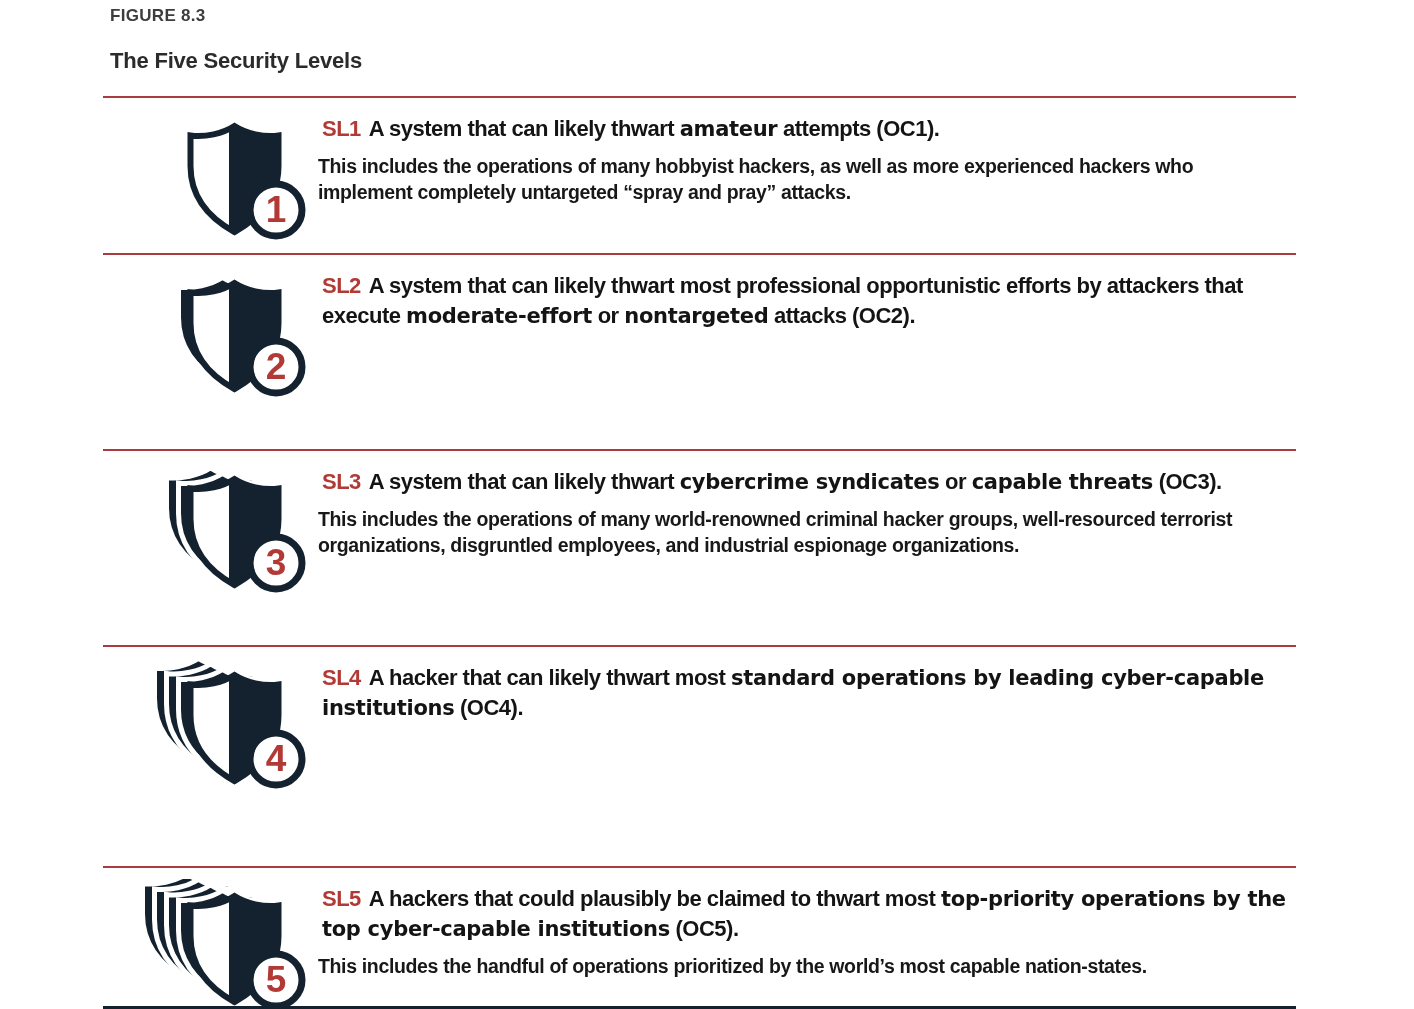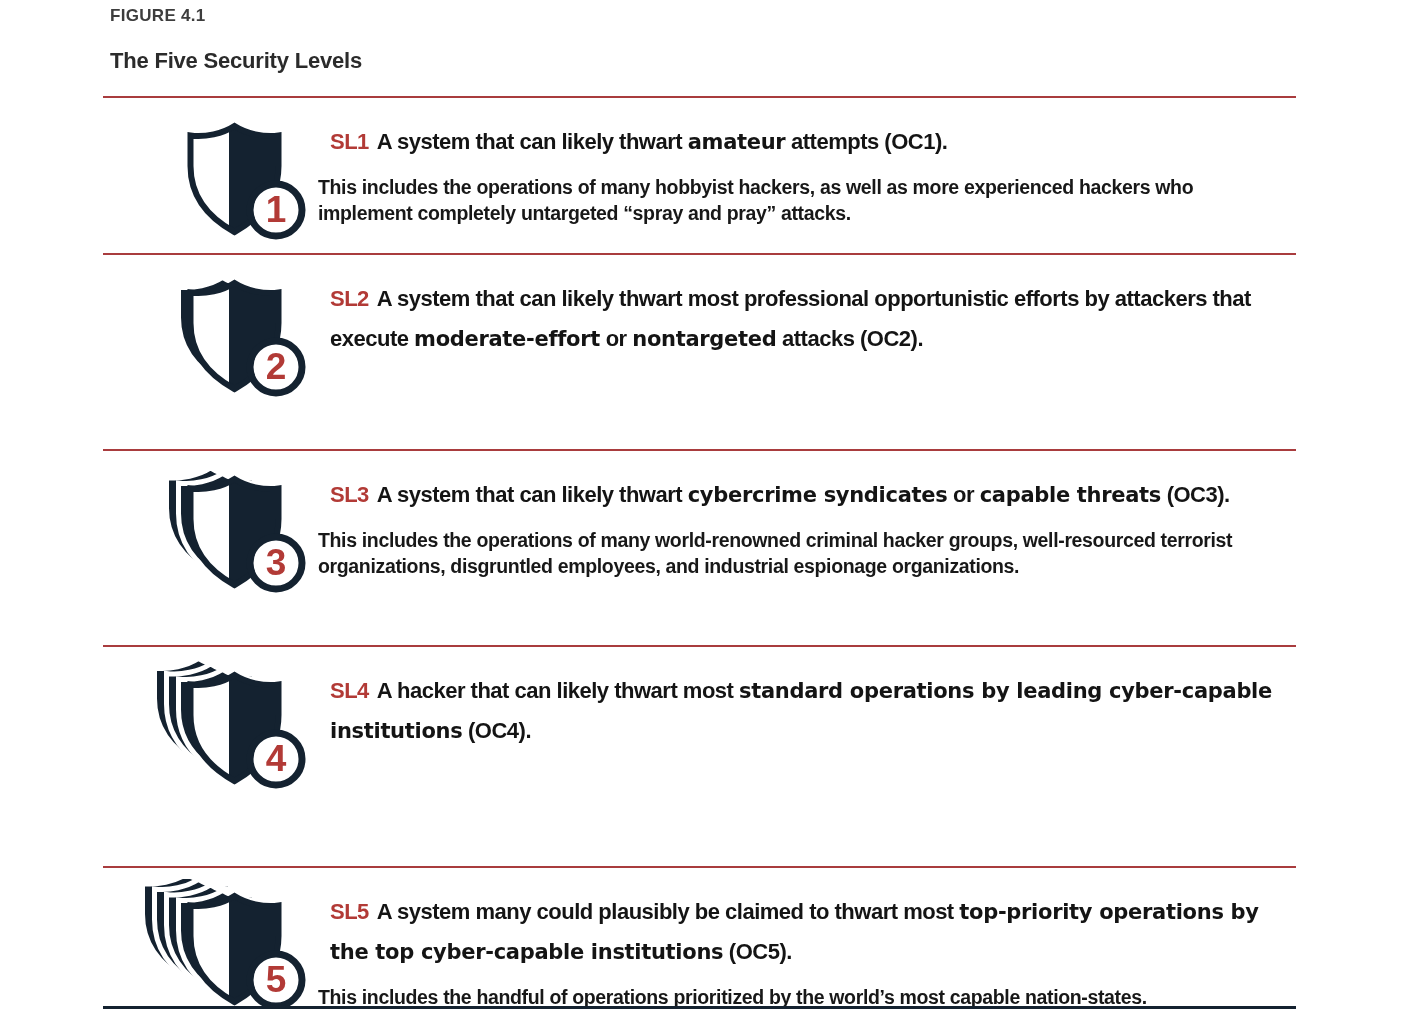--- a/index.html
+++ b/index.html
@@ -30,42 +30,42 @@
   .level-row.r5{min-height:140px;}
   .icon-col{
     width:215px;flex:0 0 215px;display:flex;justify-content:flex-end;
     padding-top:11px;box-sizing:border-box;
   }
   .icon-col svg{display:block;}
   .text-col{
     flex:1;padding-top:12px;box-sizing:border-box;
   }
   .level-heading{
-    font-size:22px;font-weight:700;color:#141414;line-height:40px;
-    letter-spacing:-0.5px;margin:12px;max-width:980px;
+    font-size:22px;font-weight:700;color:#141414;line-height:30px;
+    letter-spacing:-0.5px;margin:4px;max-width:980px;
   }
   .sl-label{
     color:#b23a36;font-weight:700;letter-spacing:-0.5px;padding-right:8px;
   }
   .seg-black{
     font-family:"DejaVu Sans",sans-serif;font-size:21px;letter-spacing:-0.3px;
   }
   .level-body{
     font-size:19.5px;font-weight:700;color:#181818;line-height:26px;
     letter-spacing:-0.35px;margin:9px 0 0 0;max-width:972px;
   }
   .bottom-rule{
     position:absolute;left:103px;top:1006px;width:1193px;height:3px;background:#142230;
   }
 </style>
 </head>
 <body>
 
 <div class="figure-header">
-  <div class="figure-label">FIGURE 4.1</div>
+  <div class="figure-label">FIGURE 8.3</div>
   <div class="figure-title">The Five Security Levels</div>
 </div>
 
 <div class="levels" id="levels">
     <div class="level-row r1">
       <div class="icon-col">
         <svg width="190" height="140" viewBox="0 0 190 140" xmlns="http://www.w3.org/2000/svg">
           <defs>
             <clipPath id="clip0">
               <path d="M46.5,1 C35,8.5 17,12.5 2.5,10.5 L2.5,41 C2.5,72 21,93 46.5,107 C72,93 90.5,72 90.5,41 L90.5,10.5 C76,12.5 58,8.5 46.5,1 Z" transform="translate(60,16)"></path>
@@ -160,19 +160,19 @@
           <path d="M46.5,1 C35,8.5 17,12.5 2.5,10.5 L2.5,41 C2.5,72 21,93 46.5,107 C72,93 90.5,72 90.5,41 L90.5,10.5 C76,12.5 58,8.5 46.5,1 Z" transform="translate(36,5)" fill="#142230" stroke="#ffffff" stroke-width="5"></path>
           <path d="M46.5,1 C35,8.5 17,12.5 2.5,10.5 L2.5,41 C2.5,72 21,93 46.5,107 C72,93 90.5,72 90.5,41 L90.5,10.5 C76,12.5 58,8.5 46.5,1 Z" transform="translate(48,10.5)" fill="#142230" stroke="#ffffff" stroke-width="5"></path>
           <path d="M46.5,1 C35,8.5 17,12.5 2.5,10.5 L2.5,41 C2.5,72 21,93 46.5,107 C72,93 90.5,72 90.5,41 L90.5,10.5 C76,12.5 58,8.5 46.5,1 Z" transform="translate(60,16)" fill="#ffffff"></path>
           <rect x="101" y="14" width="56" height="114" fill="#142230" clip-path="url(#clip4)"></rect>
           <path d="M46.5,1 C35,8.5 17,12.5 2.5,10.5 L2.5,41 C2.5,72 21,93 46.5,107 C72,93 90.5,72 90.5,41 L90.5,10.5 C76,12.5 58,8.5 46.5,1 Z" transform="translate(60,16)" fill="none" stroke="#142230" stroke-width="6"></path>
           <circle cx="148" cy="101" r="26" fill="#ffffff" stroke="#142230" stroke-width="7"></circle>
           <text x="148" y="113" text-anchor="middle" font-family="Liberation Sans, sans-serif" font-size="37" font-weight="700" fill="#b23a36">5</text>
         </svg>
       </div>
       <div class="text-col">
-        <p class="level-heading"><span class="sl-label">SL5</span><span>A system many could plausibly be claimed to thwart most </span><span class="seg-black">top-priority operations by the top cyber-capable institutions</span><span> (OC5).</span></p>
+        <p class="level-heading"><span class="sl-label">SL5</span><span>A hackers that could plausibly be claimed to thwart most </span><span class="seg-black">top-priority operations by the top cyber-capable institutions</span><span> (OC5).</span></p>
         <p class="level-body">This includes the handful of operations prioritized by the world’s most capable nation-states.</p>
       </div>
     </div>
   </div>
 
 <div class="bottom-rule"></div>
 
 </body></html>

